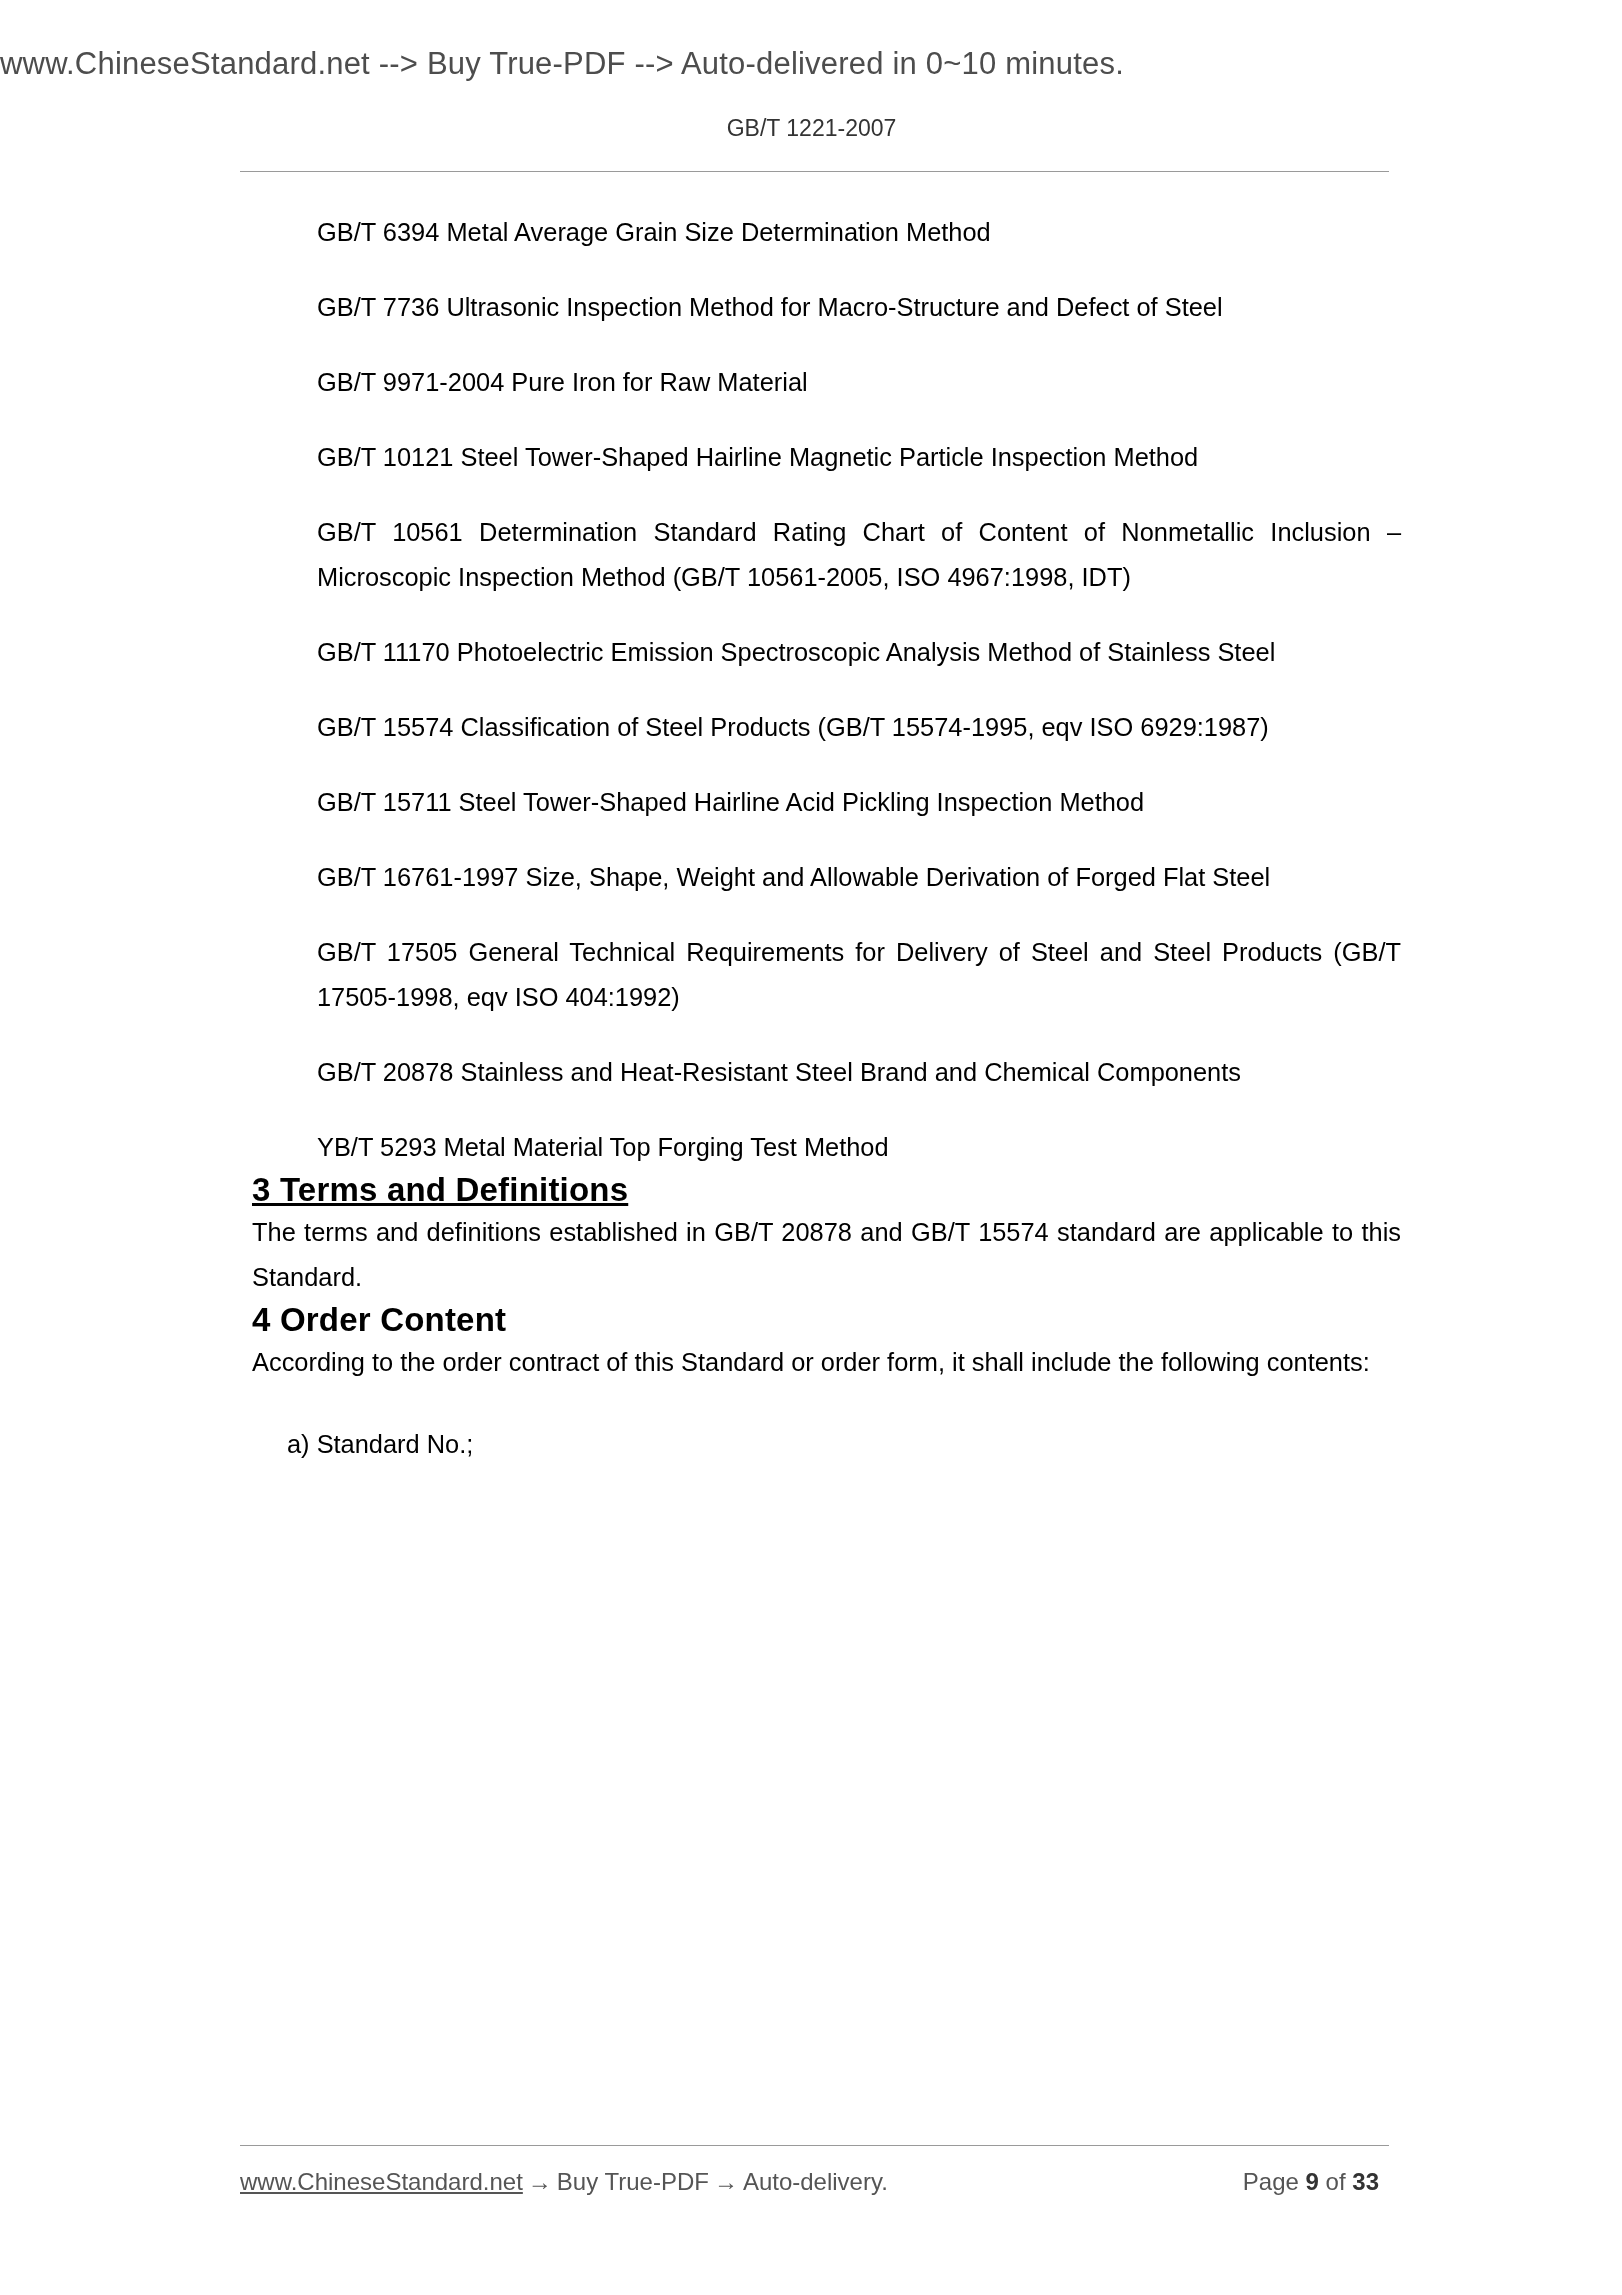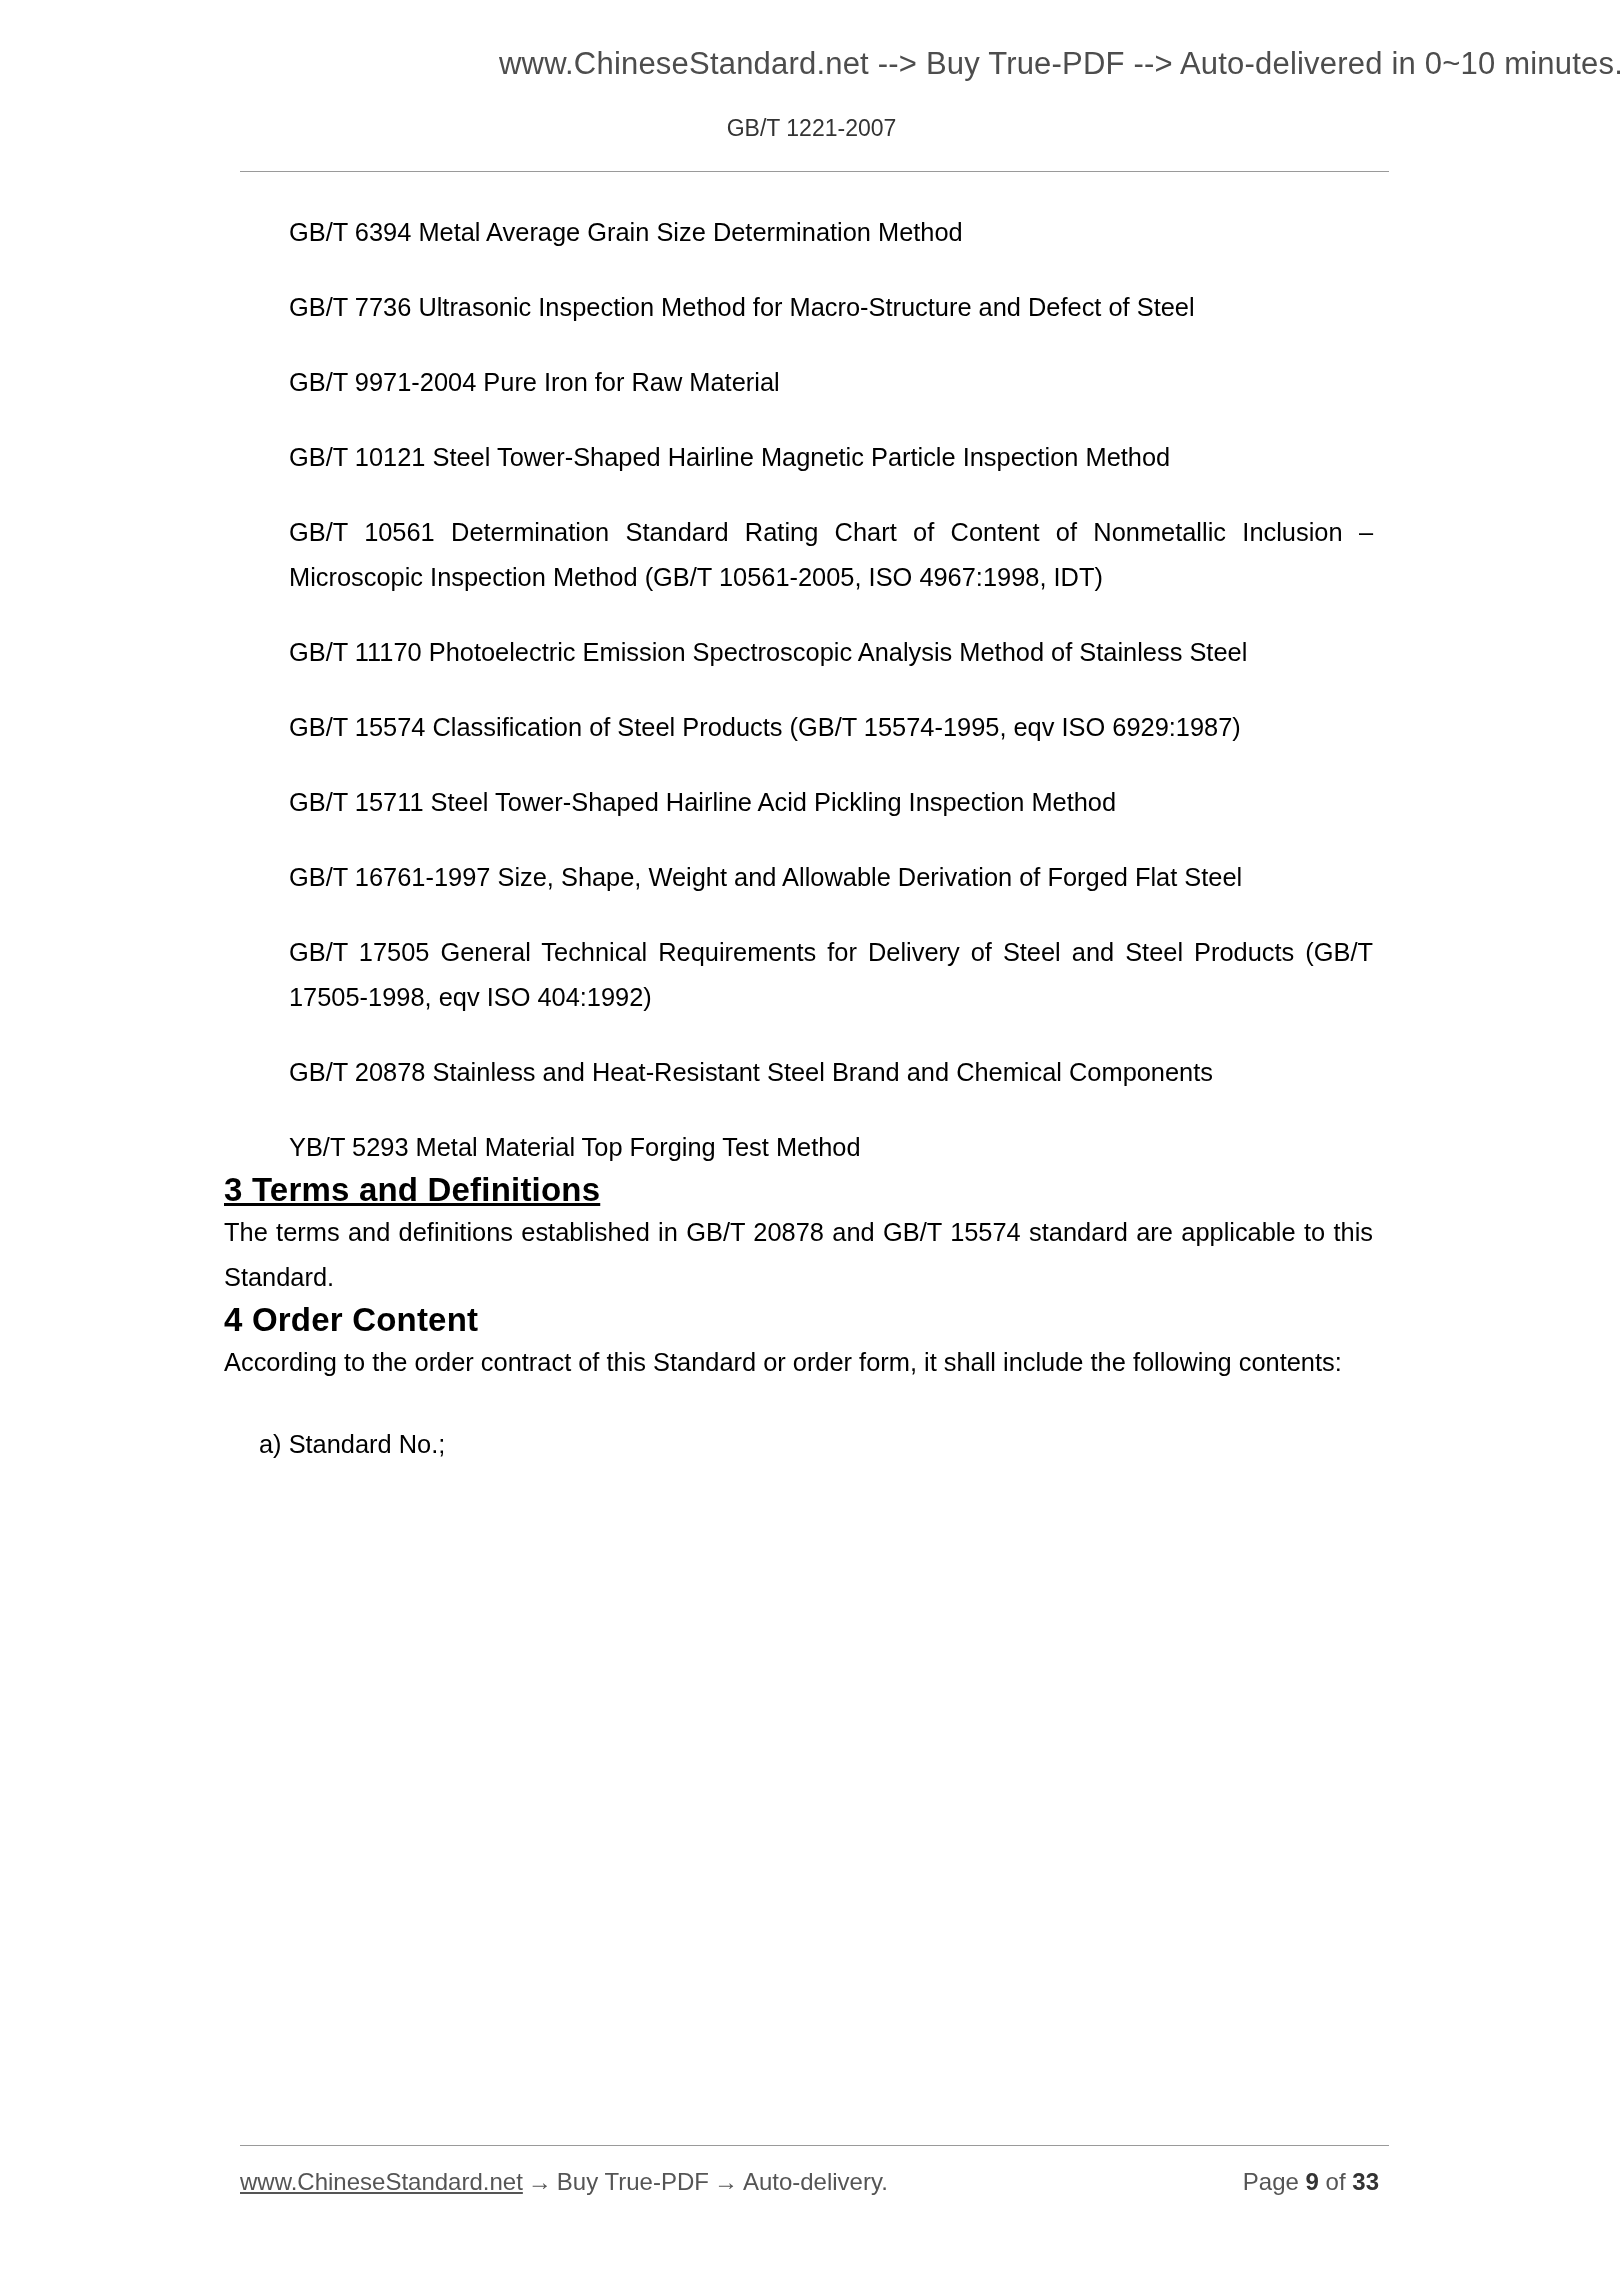--- a/index.html
+++ b/index.html
@@ -17,21 +17,21 @@
     height: 2295px;
     margin: 0 auto;
     background: #ffffff;
     box-sizing: border-box;
   }
   .banner {
     position: absolute;
     top: 46px;
     left: 0;
     width: 100%;
-    text-align: right;
+    text-align: left;
     font-size: 31px;
     color: #4d4d4d;
     letter-spacing: 0.2px;
     white-space: nowrap;
   }
   .doc-code {
     position: absolute;
     top: 115px;
     left: 0;
     width: 100%;
@@ -43,21 +43,21 @@
     position: absolute;
     top: 171px;
     left: 240px;
     width: 1149px;
     height: 0.8px;
     background: #9a9a9a;
   }
   .content {
     position: absolute;
     top: 210px;
-    left: 224px;
+    left: 252px;
     width: 1149px;
   }
   p.item {
     margin: 0 0 0 0;
     padding: 0;
     font-size: 25.4px;
     line-height: 45px;
     text-align: justify;
     text-justify: inter-word;
     text-indent: 0;

